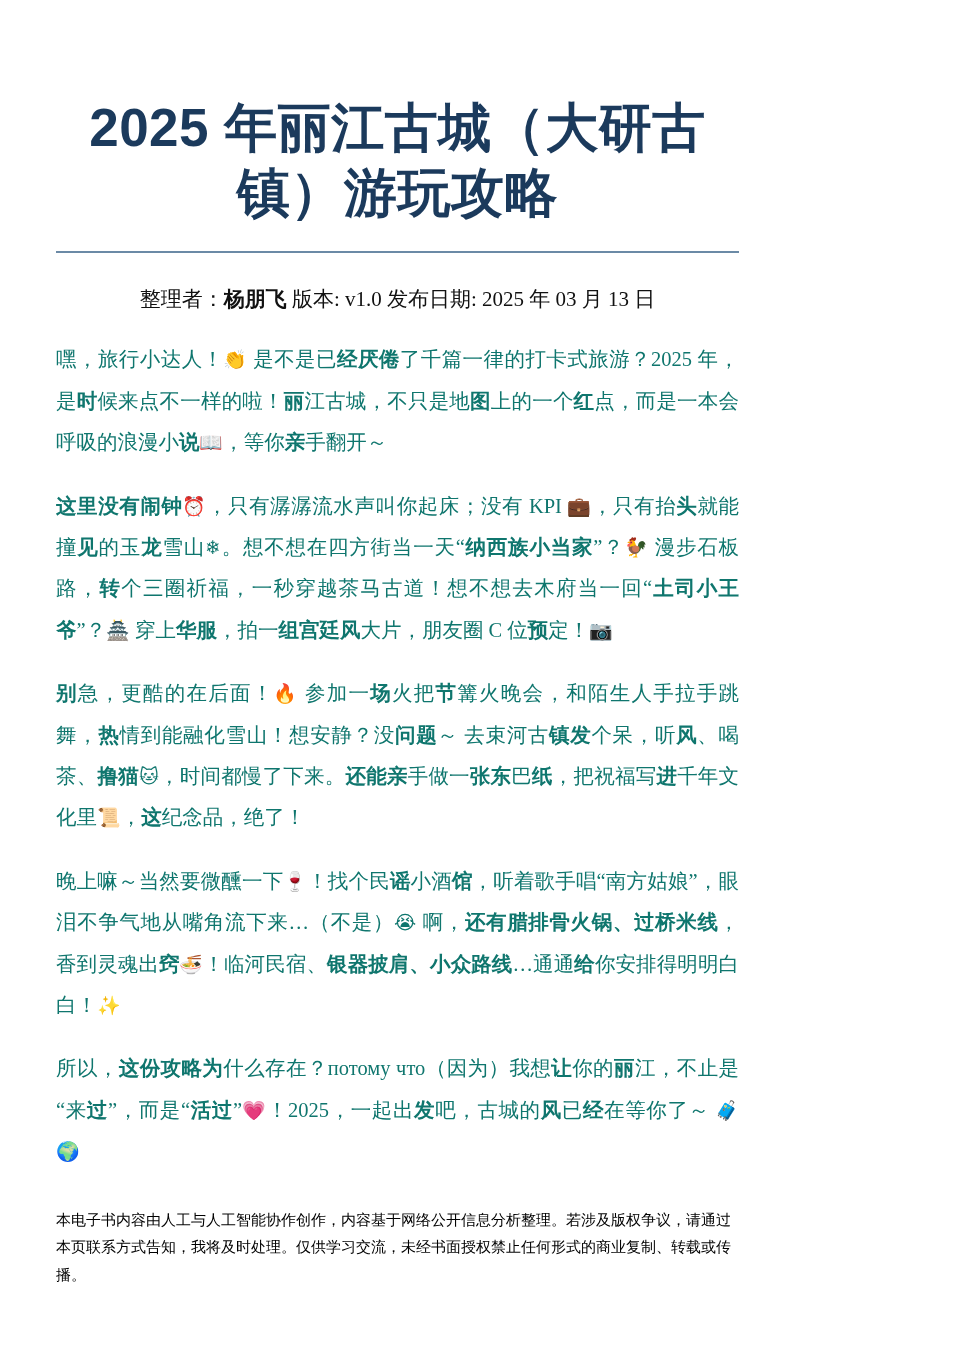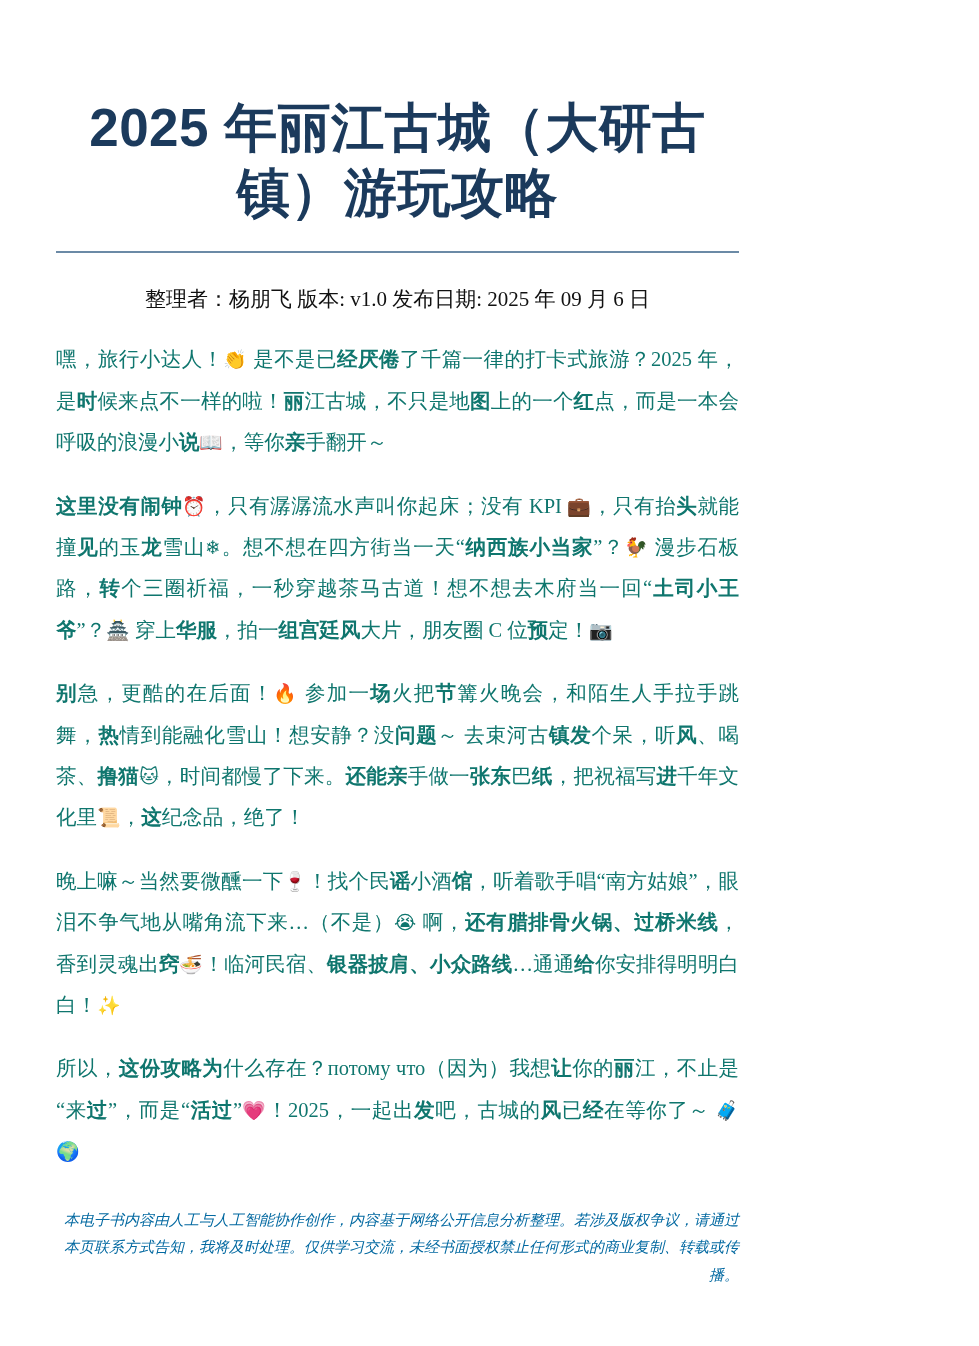--- a/index.html
+++ b/index.html
@@ -38,58 +38,57 @@
   }
   .meta-line {
     text-align: center;
     font-size: 21px;
     margin-top: 32px;
     margin-bottom: 6px;
     color: #111111;
     font-family: "Liberation Serif", "DejaVu Serif", serif;
   }
   .meta-line .label { font-weight: normal; font-family: Liberation Serif, serif; }
-  .meta-line .name { font-weight: normal; }
+  .meta-line .name { font-weight: bold; }
   p.body-par {
     font-size: 20.5px;
     line-height: 2.02;
     margin: 22px 0 0 0;
     text-align: justify;
     color: #0f766e;
   }
   p.body-par:first-of-type { margin-top: 26px; }
   .b { font-weight: bold; }
   .emoji {
     font-family: "DejaVu Sans", sans-serif;
     font-size: 19px;
   }
   .ru {
     font-family: Liberation Serif, serif;
   }
   .footer-note {
     margin-top: 34px;
     font-size: 15px;
     line-height: 1.85;
-    color: #0369a1;
-    text-align: right;
+    color: #000000;
+    text-align: left;
     font-family: "Liberation Serif", "DejaVu Serif", serif;
-    font-style: italic;
   }
 </style>
 </head>
 <body>
 
 <div class="page">
 
   <h1 class="doc-title">2025 年丽江古城（大研古镇）游玩攻略</h1>
 
   <hr class="title-rule">
 
   <div class="meta-line">
-    <span class="label">整理者：</span><span class="name">杨朋飞</span><span> 版本: v1.0 </span><span>发布日期: 2025 年 09 月 6 日</span>
+    <span class="label">整理者：</span><span class="name">杨朋飞</span><span> 版本: v1.0 </span><span>发布日期: 2025 年 03 月 13 日</span>
   </div>
 
   <div id="paragraphs">
       <p class="body-par"><span>嘿，旅行小达人！</span><span class="emoji">👏</span><span> 是不是已</span><span class="b">经厌倦</span><span>了千篇一律的打卡式旅游？2025 年，是</span><span class="b">时</span><span>候来点不一样的啦！</span><span class="b">丽</span><span>江古城，不只是地</span><span class="b">图</span><span>上的一个</span><span class="b">红</span><span>点，而是一本会呼吸的浪漫小</span><span class="b">说</span><span class="emoji">📖</span><span>，等你</span><span class="b">亲</span><span>手翻开～</span></p>
       <p class="body-par"><span class="b">这里没有</span><span class="b">闹钟</span><span class="emoji">⏰</span><span>，只有潺潺流水声叫你起床；没有 KPI </span><span class="emoji">💼</span><span>，只有抬</span><span class="b">头</span><span>就能撞</span><span class="b">见</span><span>的玉</span><span class="b">龙</span><span>雪山</span><span class="emoji">❄</span><span>。想不想在四方街当一天“</span><span class="b">纳西族小当家</span><span>”？</span><span class="emoji">🐓</span><span> 漫步石板路，</span><span class="b">转</span><span>个三圈祈福，一秒穿越茶马古道！想不想去木府当一回“</span><span class="b">土司小王爷</span><span>”？</span><span class="emoji">🏯</span><span> 穿上</span><span class="b">华服</span><span>，拍一</span><span class="b">组宫廷风</span><span>大片，朋友圈 C 位</span><span class="b">预</span><span>定！</span><span class="emoji">📷</span></p>
       <p class="body-par"><span class="b">别</span><span>急，更酷的在后面！</span><span class="emoji">🔥</span><span> 参加一</span><span class="b">场</span><span>火把</span><span class="b">节</span><span>篝火晚会，和陌生人手拉手跳舞，</span><span class="b">热</span><span>情到能融化雪山！想安静？没</span><span class="b">问题</span><span>～ 去束河古</span><span class="b">镇发</span><span>个呆，听</span><span class="b">风</span><span>、喝茶、</span><span class="b">撸猫</span><span class="emoji">🐱</span><span>，时间都慢了下来。</span><span class="b">还能亲</span><span>手做一</span><span class="b">张东</span><span>巴</span><span class="b">纸</span><span>，把祝福写</span><span class="b">进</span><span>千年文化里</span><span class="emoji">📜</span><span>，</span><span class="b">这</span><span>纪念品，绝了！</span></p>
       <p class="body-par"><span>晚上嘛～当然要微醺一下</span><span class="emoji">🍷</span><span>！找个民</span><span class="b">谣</span><span>小酒</span><span class="b">馆</span><span>，听着歌手唱“南方姑娘”，眼泪不争气地从嘴角流下来…（不是）</span><span class="emoji">😭</span><span> 啊，</span><span class="b">还有腊排骨火锅、过桥米线</span><span>，香到灵魂出</span><span class="b">窍</span><span class="emoji">🍜</span><span>！临河民宿、</span><span class="b">银器披肩、小众路线</span><span>…通通</span><span class="b">给</span><span>你安排得明明白白！</span><span class="emoji">✨</span></p>
       <p class="body-par"><span>所以，</span><span class="b">这份攻略为</span><span>什么存在？</span><span class="ru">потому что</span><span>（因为）我想</span><span class="b">让</span><span>你的</span><span class="b">丽</span><span>江，不止是“来</span><span class="b">过</span><span>”，而是“</span><span class="b">活过</span><span>”</span><span class="emoji">💗</span><span>！2025，一起出</span><span class="b">发</span><span>吧，古城的</span><span class="b">风</span><span>已</span><span class="b">经</span><span>在等你了～ </span><span class="emoji">🧳</span><span class="emoji">🌍</span></p>
     </div>
 

